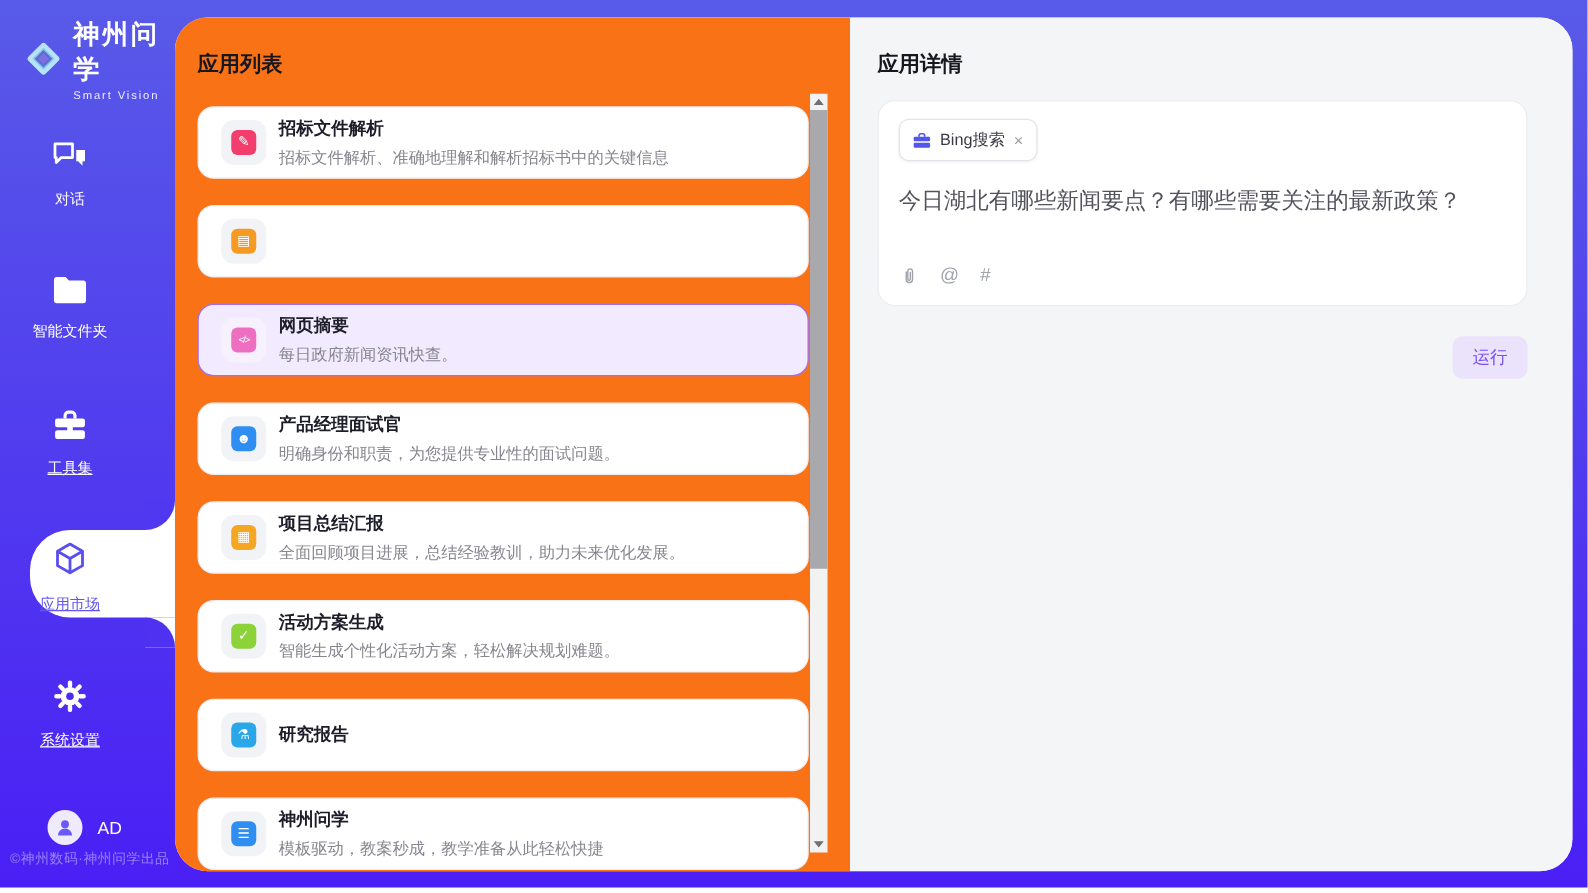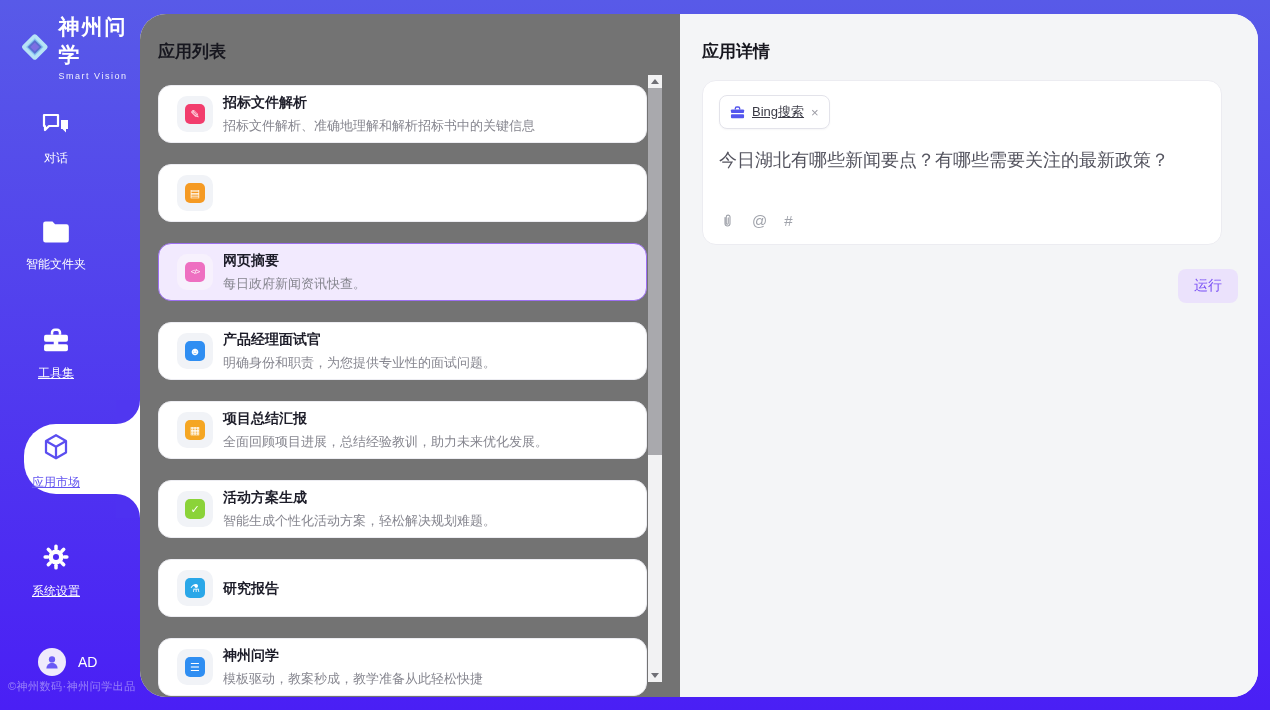--- a/index.html
+++ b/index.html
@@ -36,21 +36,21 @@
   .user-row { position:absolute; left:38px; top:648px; display:flex; align-items:center; gap:12px; }
   .avatar { width:28px; height:28px; border-radius:50%; background:#efeafc; display:flex; align-items:center; justify-content:center; }
   .user-name { color:#fff; font-size:14px; }
   .copyright { position:absolute; left:8px; top:679px; width:132px; color:rgba(255,255,255,.42); font-size:11px; letter-spacing:.5px; }
 
   
   .content { position:absolute; left:140px; top:14px; width:1118px; height:683px;
              border-radius:26px; overflow:hidden; display:flex; background:#fff; }
 
   
-  .panel-list { position:relative; width:540px; background:#737373; flex:none; }
+  .panel-list { position:relative; width:540px; background:#f97316; flex:none; }
   .panel-title { font-size:17px; font-weight:bold; color:#17171f; }
   .panel-list .panel-title { position:absolute; left:18px; top:26px; }
   .cards { position:absolute; left:18px; top:71px; width:489px; }
   .app-card { height:58px; margin-bottom:21px; border:1px solid #ededf2; border-radius:13px; background:#fff;
               display:flex; align-items:center; padding:0 14px 0 18px; cursor:pointer; }
   .app-card.selected { background:#f2eafe; border:1px solid #9d6ff2; }
   .icon-box { width:36px; height:36px; border-radius:10px; background:#f1f3f7; flex:none;
               display:flex; align-items:center; justify-content:center; }
   .app-card.selected .icon-box { background:#f7f1fd; }
   .chip { width:20px; height:20px; border-radius:5px; color:#fff; font-size:11px; line-height:20px; text-align:center; overflow:hidden; }
@@ -71,26 +71,26 @@
   .tri-down { width:0; height:0; border-left:4px solid transparent; border-right:4px solid transparent; border-top:5px solid #6f6f75; }
   .sb-thumb { position:absolute; left:0; top:13px; width:14px; height:367px; background:#a9a9ad; }
 
   
   .panel-detail { position:relative; flex:1; background:#f4f5f7; }
   .panel-detail .panel-title { position:absolute; left:22px; top:26px; }
   .detail-card { position:absolute; left:22px; top:66px; right:36px; height:165px; background:#fff;
                  border:1px solid #ececf1; border-radius:14px; padding:14px 16px; }
   .tool-tag { display:inline-flex; align-items:center; gap:7px; padding:7px 10px; background:#fff;
               border:1px solid #e3e3ea; border-radius:8px; box-shadow:0 1px 2px rgba(20,20,40,.04); }
-  .tool-tag .tag-label { font-size:13px; color:#3a3a45;text-decoration:underline; }
+  .tool-tag .tag-label { font-size:13px; color:#3a3a45; }
   .tag-close { font-size:13px; color:#9a9aa3; cursor:pointer; line-height:1; }
   .prompt-text { margin-top:18px; font-size:18px; color:#53535e; line-height:1.5; }
   .composer-icons { position:absolute; left:17px; bottom:15px; display:flex; align-items:center; gap:17px; color:#a0a3ab; }
   .glyph-icon { font-size:15px; color:#a0a3ab; cursor:pointer; }
-  .run-row { position:absolute; top:255px; right:20px;padding-left:40px; }
+  .run-row { position:absolute; top:255px; right:36px;padding-left:40px; }
   .run-btn { background:#ebe2fc; color:#7a50f5; border:none; font-size:14px; padding:8px 16px;
              border-radius:8px; cursor:pointer; font-family:inherit; }
 </style>
 </head>
 <body>
 
 <div class="frame">
 
   <nav class="sidebar">
 

